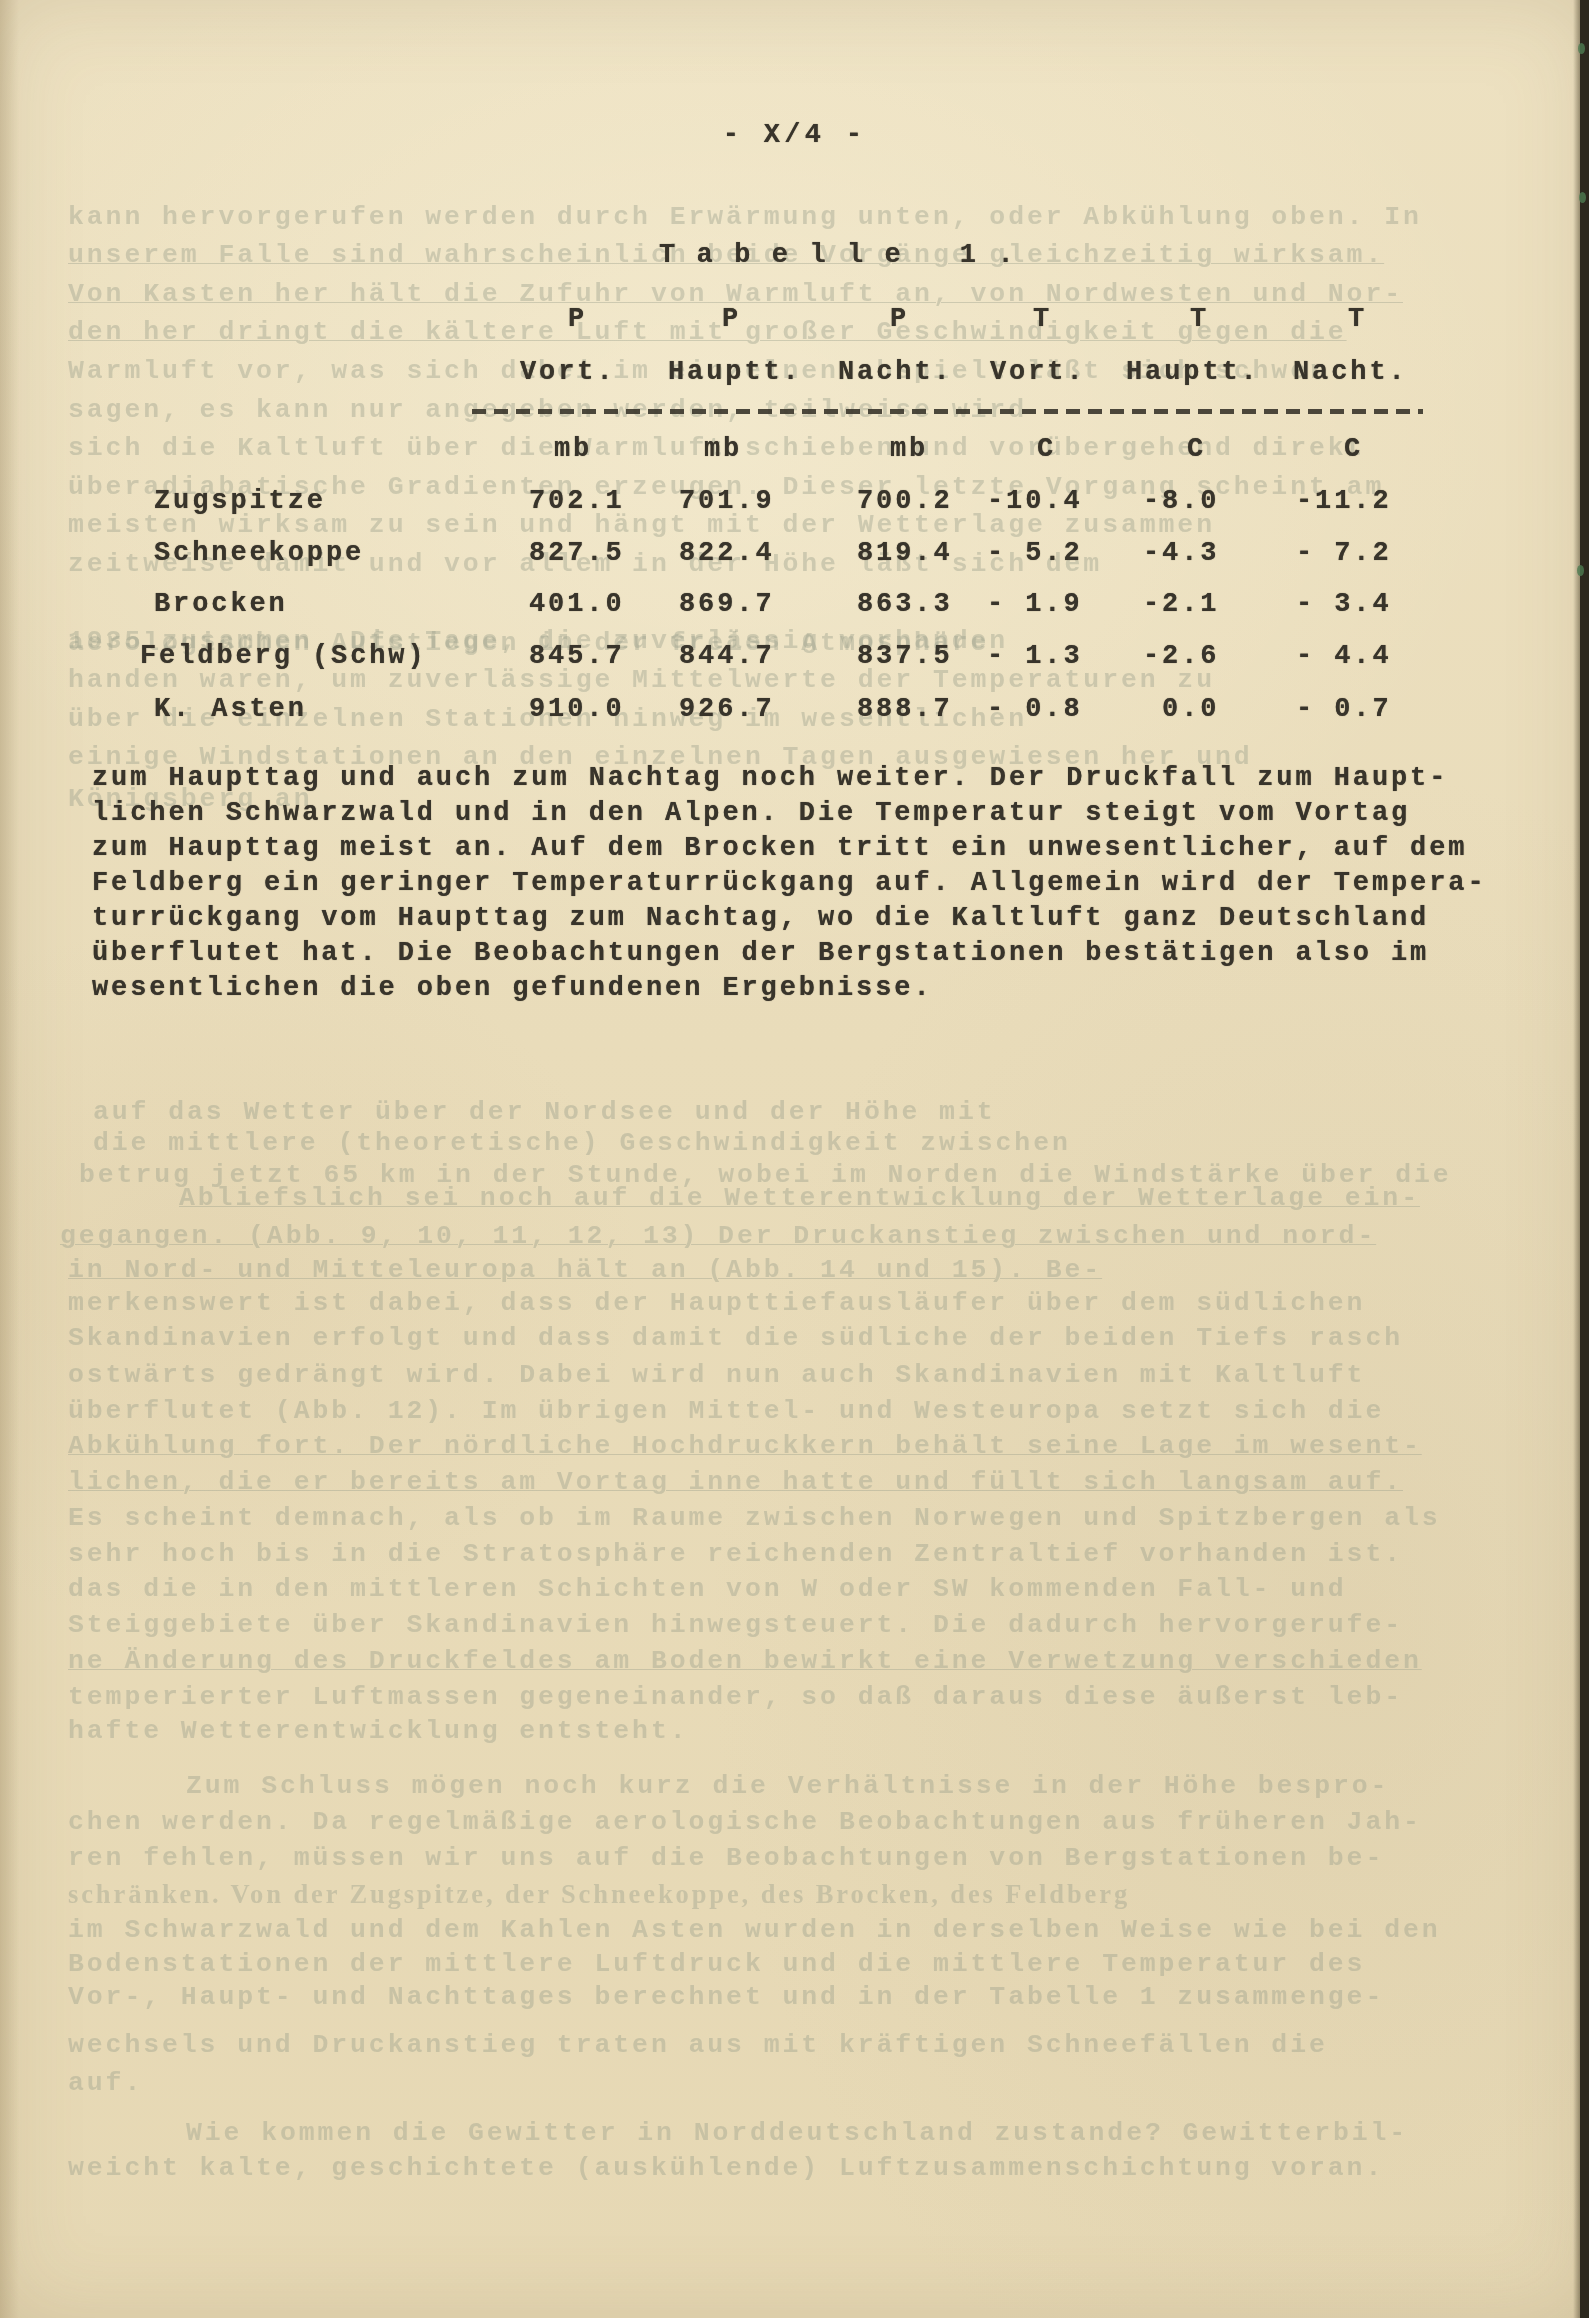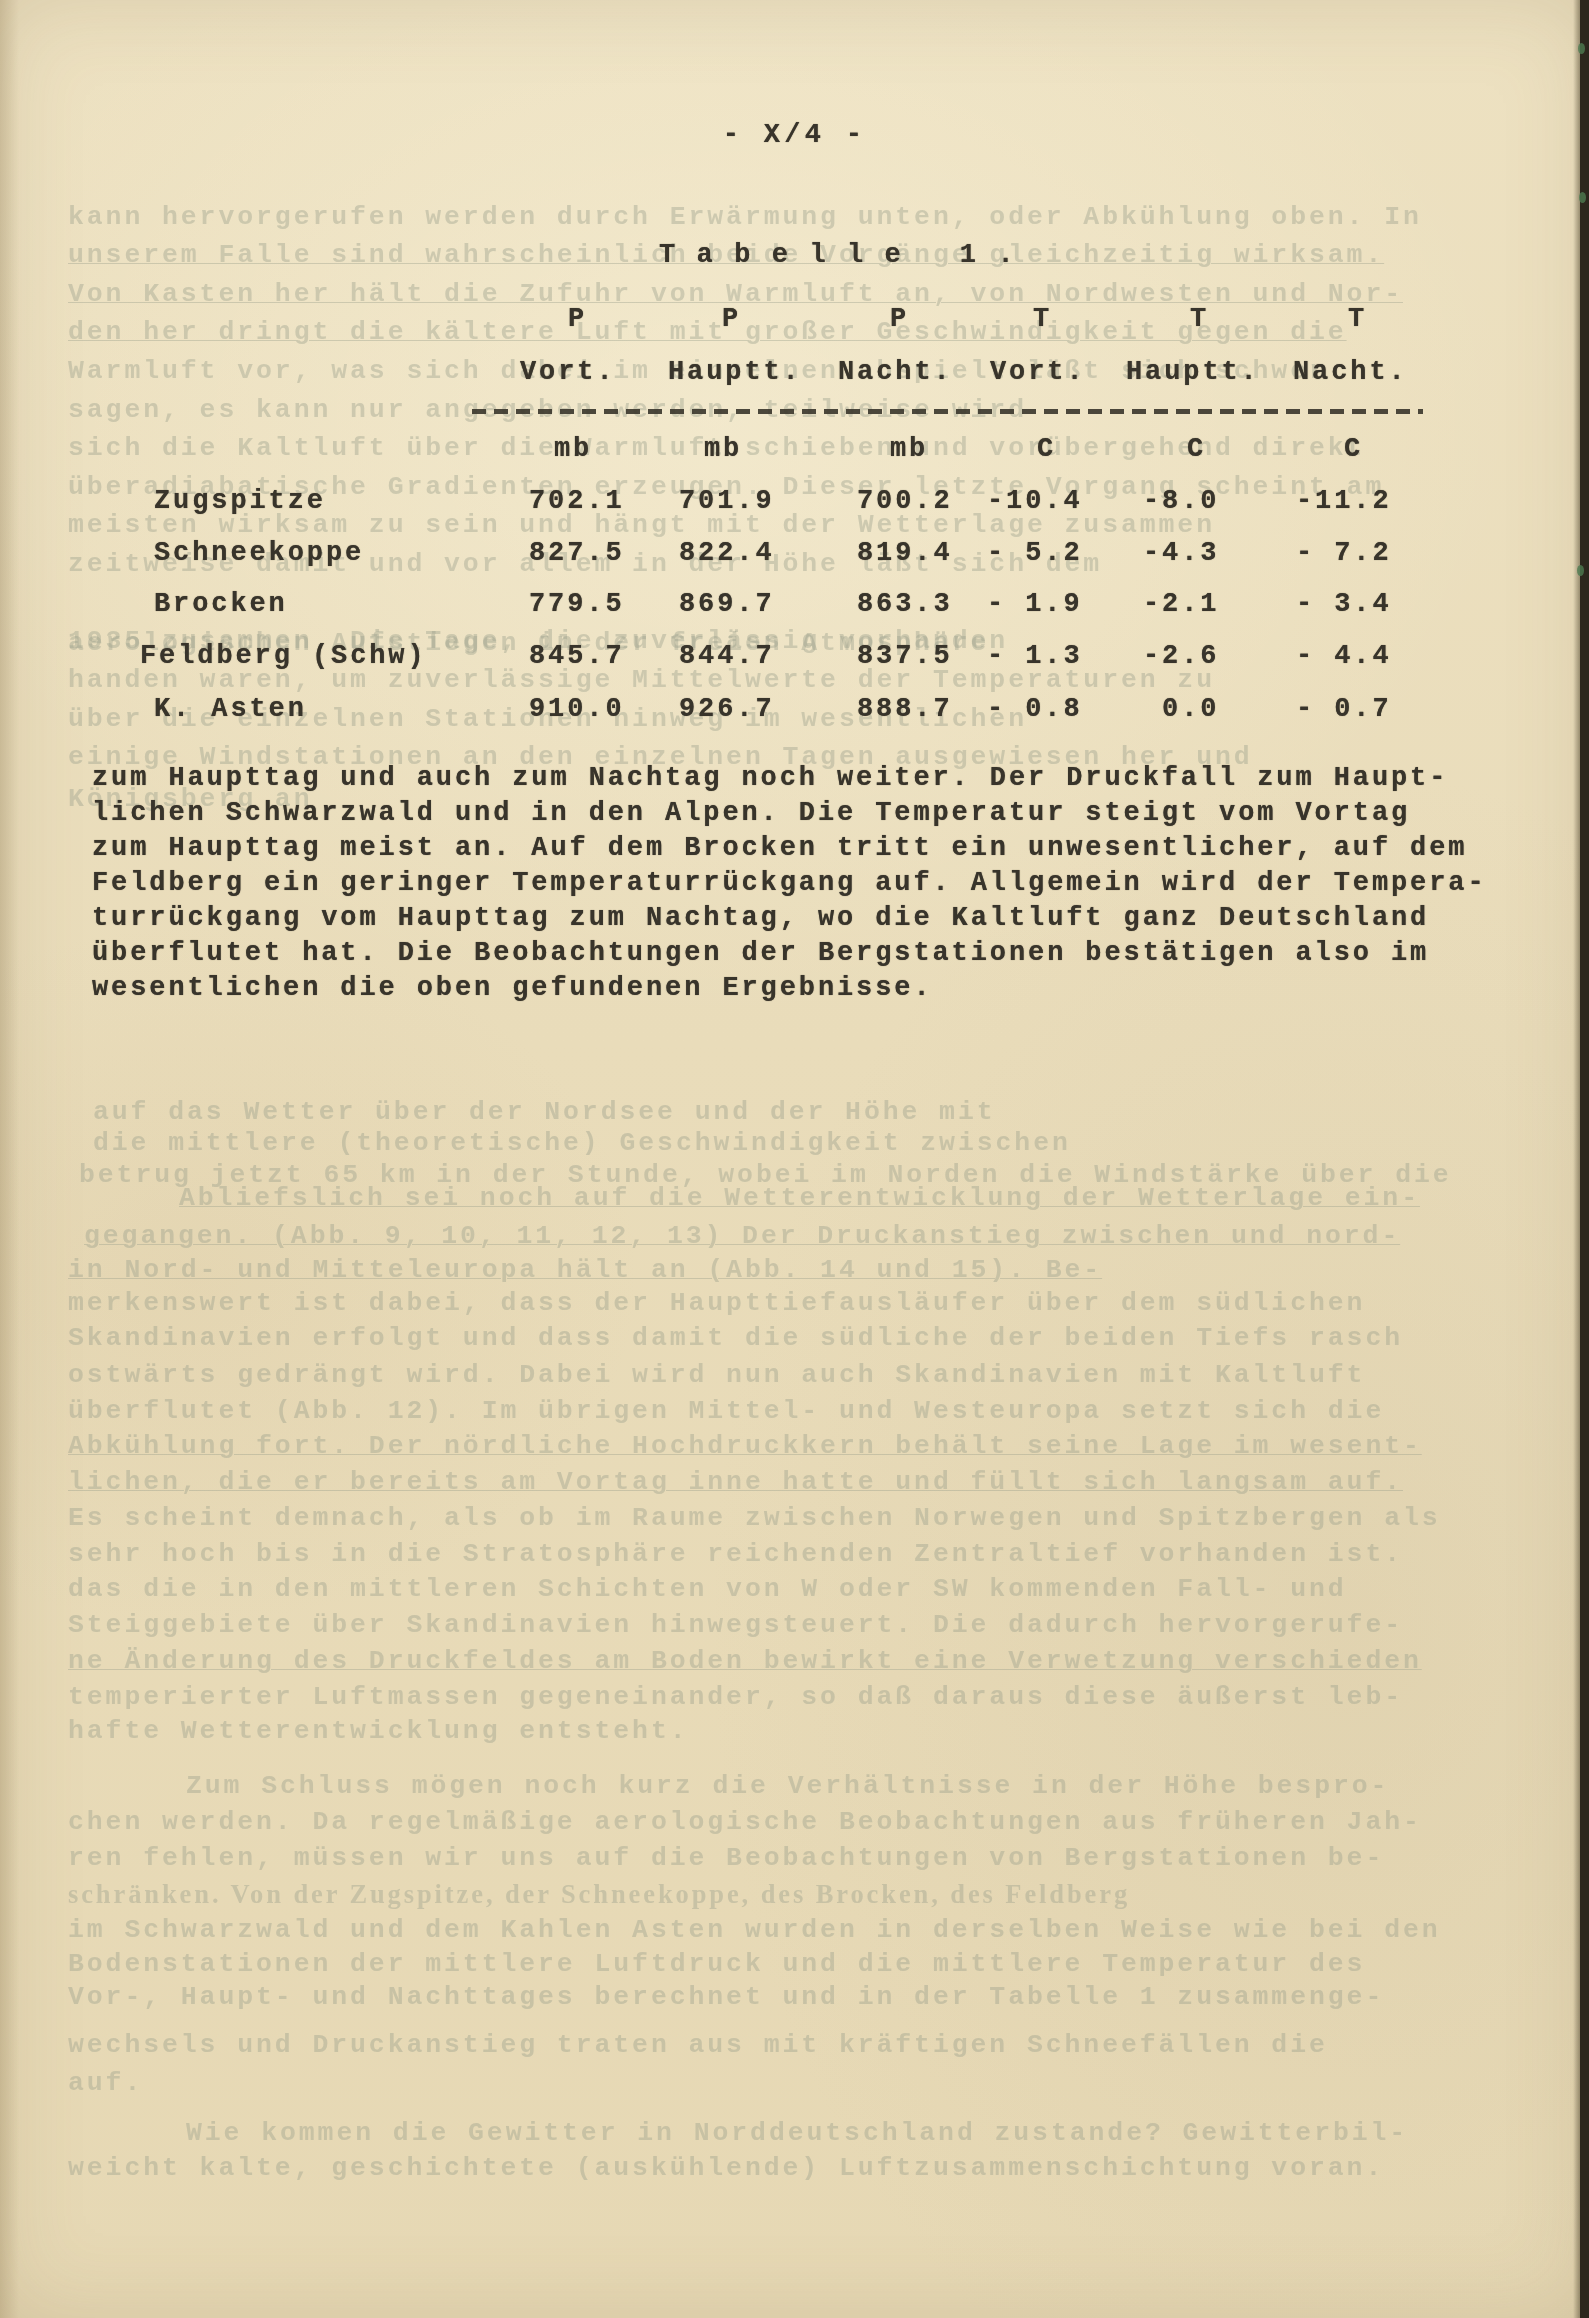--- a/index.html
+++ b/index.html
@@ -58,21 +58,21 @@
       <div class="ghost" style="left: 68px; top: 584px; margin-top: 44px;">aerologischen Aufstiegen in der freien Atmosphäre</div>
       <div class="ghost" style="left: 68px; top: 626px;">1935 zusammen. Die Tage, die zuverlässig vorhanden</div>
       <div class="ghost" style="left: 68px; top: 665px;">handen waren, um zuverlässige Mittelwerte der Temperaturen zu</div>
       <div class="ghost" style="left: 68px; top: 704px;">über die einzelnen Stationen hinweg im wesentlichen</div>
       <div class="ghost" style="left: 68px; top: 742px;">einige Windstationen an den einzelnen Tagen ausgewiesen her und</div>
       <div class="ghost" style="left: 68px; top: 784px;">Königsberg an</div>
       <div class="ghost" style="left: 93px; top: 1097px;">auf das Wetter über der Nordsee und der Höhe mit</div>
       <div class="ghost" style="left: 93px; top: 1128px;">die mittlere (theoretische) Geschwindigkeit zwischen</div>
       <div class="ghost" style="left: 79px; top: 1160px;">betrug jetzt 65 km in der Stunde, wobei im Norden die Windstärke über die</div>
       <div class="ghost u" style="left: 179px; top: 1183px;">Abliefslich sei noch auf die Wetterentwicklung der Wetterlage ein-</div>
-      <div class="ghost u" style="left: 84px; top: 1221px; text-align: right;">gegangen. (Abb. 9, 10, 11, 12, 13) Der Druckanstieg zwischen und nord-</div>
+      <div class="ghost u" style="left: 60px; top: 1221px; text-align: right;">gegangen. (Abb. 9, 10, 11, 12, 13) Der Druckanstieg zwischen und nord-</div>
       <div class="ghost u" style="left: 68px; top: 1255px;">in Nord- und Mitteleuropa hält an (Abb. 14 und 15). Be-</div>
       <div class="ghost" style="left: 68px; top: 1288px;">merkenswert ist dabei, dass der Haupttiefausläufer über dem südlichen</div>
       <div class="ghost" style="left: 68px; top: 1323px;">Skandinavien erfolgt und dass damit die südliche der beiden Tiefs rasch</div>
       <div class="ghost" style="left: 68px; top: 1360px;">ostwärts gedrängt wird. Dabei wird nun auch Skandinavien mit Kaltluft</div>
       <div class="ghost" style="left: 68px; top: 1396px;">überflutet (Abb. 12). Im übrigen Mittel- und Westeuropa setzt sich die</div>
       <div class="ghost u" style="left: 68px; top: 1431px;">Abkühlung fort. Der nördliche Hochdruckkern behält seine Lage im wesent-</div>
       <div class="ghost u" style="left: 68px; top: 1467px;">lichen, die er bereits am Vortag inne hatte und füllt sich langsam auf.</div>
       <div class="ghost" style="left: 68px; top: 1503px;">Es scheint demnach, als ob im Raume zwischen Norwegen und Spitzbergen als</div>
       <div class="ghost" style="left: 68px; top: 1539px;">sehr hoch bis in die Stratosphäre reichenden Zentraltief vorhanden ist.</div>
       <div class="ghost" style="left: 68px; top: 1574px;">das die in den mittleren Schichten von W oder SW kommenden Fall- und</div>
@@ -123,21 +123,21 @@
       <div class="ink" style="left: 1143px; top: 486px;">-8.0</div>
       <div class="ink" style="left: 1296px; top: 486px;">-11.2</div>
       <div class="ink" style="left: 154px; top: 538px;">Schneekoppe</div>
       <div class="ink" style="left: 529px; top: 538px;">827.5</div>
       <div class="ink" style="left: 679px; top: 538px;">822.4</div>
       <div class="ink" style="left: 857px; top: 538px;">819.4</div>
       <div class="ink" style="left: 987px; top: 538px;">- 5.2</div>
       <div class="ink" style="left: 1143px; top: 538px;">-4.3</div>
       <div class="ink" style="left: 1296px; top: 538px;">- 7.2</div>
       <div class="ink" style="left: 154px; top: 589px;">Brocken</div>
-      <div class="ink" style="left: 529px; top: 589px;">779.5</div>
+      <div class="ink" style="left: 529px; top: 589px;">401.0</div>
       <div class="ink" style="left: 679px; top: 589px;">869.7</div>
       <div class="ink" style="left: 857px; top: 589px;">863.3</div>
       <div class="ink" style="left: 987px; top: 589px;">- 1.9</div>
       <div class="ink" style="left: 1143px; top: 589px;">-2.1</div>
       <div class="ink" style="left: 1296px; top: 589px;">- 3.4</div>
       <div class="ink" style="left: 140px; top: 641px;">Feldberg (Schw)</div>
       <div class="ink" style="left: 529px; top: 641px;">845.7</div>
       <div class="ink" style="left: 679px; top: 641px;">844.7</div>
       <div class="ink" style="left: 857px; top: 641px;">837.5</div>
       <div class="ink" style="left: 987px; top: 641px;">- 1.3</div>

